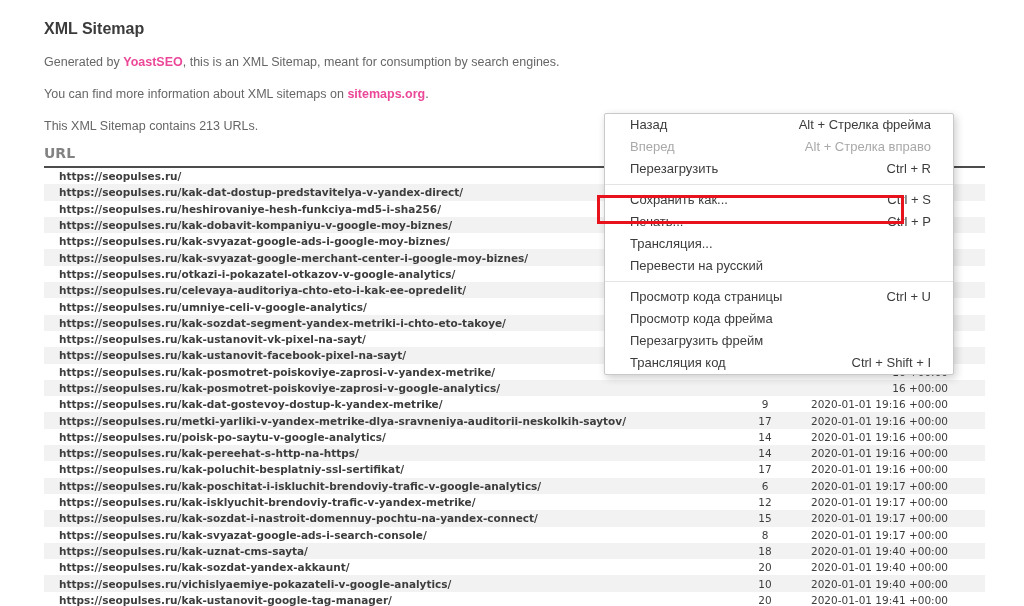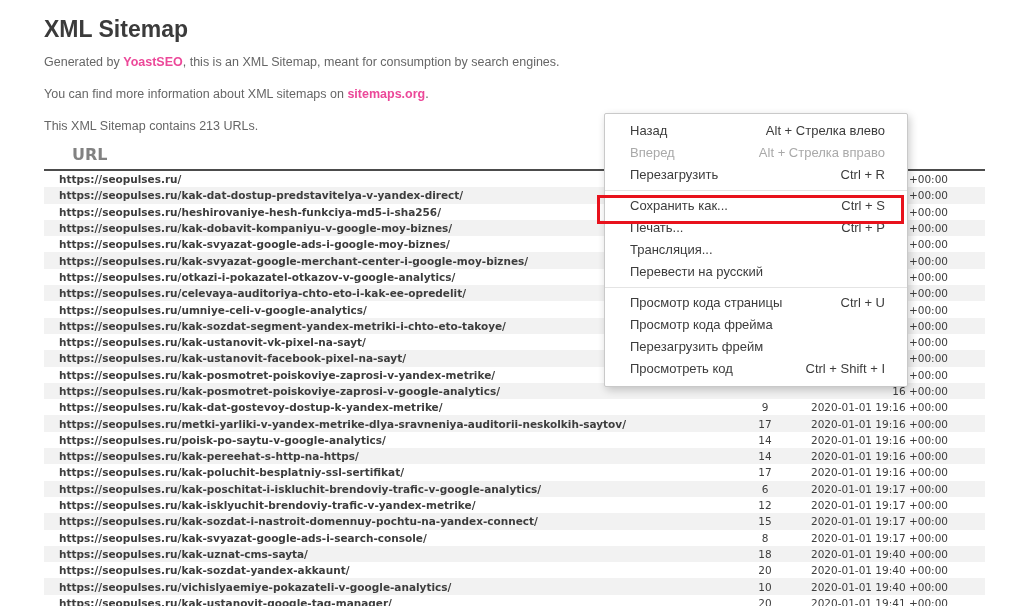--- a/index.html
+++ b/index.html
@@ -2,44 +2,44 @@
 <html><head>
 <meta charset="utf-8">
 <style>
   html,body{margin:0;padding:0;}
   body{
     width:1024px;height:606px;position:relative;overflow:hidden;
     background:#ffffff;font-family:"Liberation Sans",sans-serif;
   }
   .content{position:absolute;left:44px;top:14px;width:941px;}
   h1.page-title{
-    margin:2px 0 0 0;font-size:23px;line-height:26px;font-weight:bold;color:#3b3b3b;
+    margin:2px 0 0 0;font-size:16px;line-height:26px;font-weight:bold;color:#3b3b3b;
     font-family:"Liberation Sans",sans-serif;
   }
   p.meta{margin:17px 0 0 0;font-size:12.5px;line-height:15px;color:#666666;}
   p.meta:first-of-type{margin-top:13px;}
   a.accent{color:#ec4899;font-weight:bold;text-decoration:none;cursor:pointer;}
 
   
   .table{margin-top:11px;width:941px;font-family:"DejaVu Sans",sans-serif;}
   .thead{display:flex;padding-bottom:5px;border-bottom:2px solid #4c4c4c;}
-  .th{font-size:16px;font-weight:bold;color:#828282;margin-left:28px;}
+  .th{font-size:14px;font-weight:bold;color:#828282;}
   .th.url{flex:1;}
   .tbody .tr{display:flex;align-items:center;height:16.3px;padding-left:15px;}
   .tbody > .tr:nth-child(even){background:#f2f2f2;}
   .td{font-size:10.5px;color:#3d3d3d;white-space:nowrap;}
   .td.url{flex:1;overflow:hidden;font-weight:bold;}
   .td.images{width:60px;text-align:center;}
   .td.date{width:153px;text-align:right;padding-right:37px;}
 
   
   .menu{
-    position:absolute;left:604px;top:113px;width:304px;box-sizing:border-box;
+    position:absolute;left:604px;top:113px;width:350px;box-sizing:border-box;
     background:#ffffff;border:1px solid #c9c9c9;border-radius:2px;
-    box-shadow:2px 3px 8px rgba(0,0,0,0.2);padding:6px 0;z-index:5;
+    box-shadow:2px 3px 8px rgba(0,0,0,0.2);padding:0 0;z-index:5;
     font-size:13px;color:#3c3c3c;
   }
   .menu-item{height:22px;line-height:22px;display:flex;justify-content:space-between;
     padding:0 22px 0 25px;cursor:default;}
   .menu-item.disabled{color:#a9a9a9;}
   .menu-item.sep{height:1px;background:#e4e4e4;margin:4px 0;padding:0;pointer-events:none;}
   .mi-shortcut{margin-left:24px;}
 
   
   .save-highlight{
@@ -229,21 +229,21 @@
           <div class="td date">2020-01-01 19:41 +00:00</div>
         </div>
       </div>
   </div>
 </div>
 
 <div class="menu">
 
     <div class="menu-item">
       <span class="mi-label">Назад</span>
-      <span class="mi-shortcut">Alt + Стрелка влево</span>
+      <span class="mi-shortcut">Alt + Стрелка фрейма</span>
     </div>
 
     <div class="menu-item disabled">
       <span class="mi-label">Вперед</span>
       <span class="mi-shortcut">Alt + Стрелка вправо</span>
     </div>
 
     <div class="menu-item">
       <span class="mi-label">Перезагрузить</span>
       <span class="mi-shortcut">Ctrl + R</span>
@@ -288,18 +288,18 @@
       <span class="mi-label">Просмотр кода фрейма</span>
       <span class="mi-shortcut"></span>
     </div>
 
     <div class="menu-item">
       <span class="mi-label">Перезагрузить фрейм</span>
       <span class="mi-shortcut"></span>
     </div>
 
     <div class="menu-item">
-      <span class="mi-label">Просмотреть код</span>
+      <span class="mi-label">Трансляция код</span>
       <span class="mi-shortcut">Ctrl + Shift + I</span>
     </div>
   </div>
 
 <div class="save-highlight"></div>
 
 </body></html>

